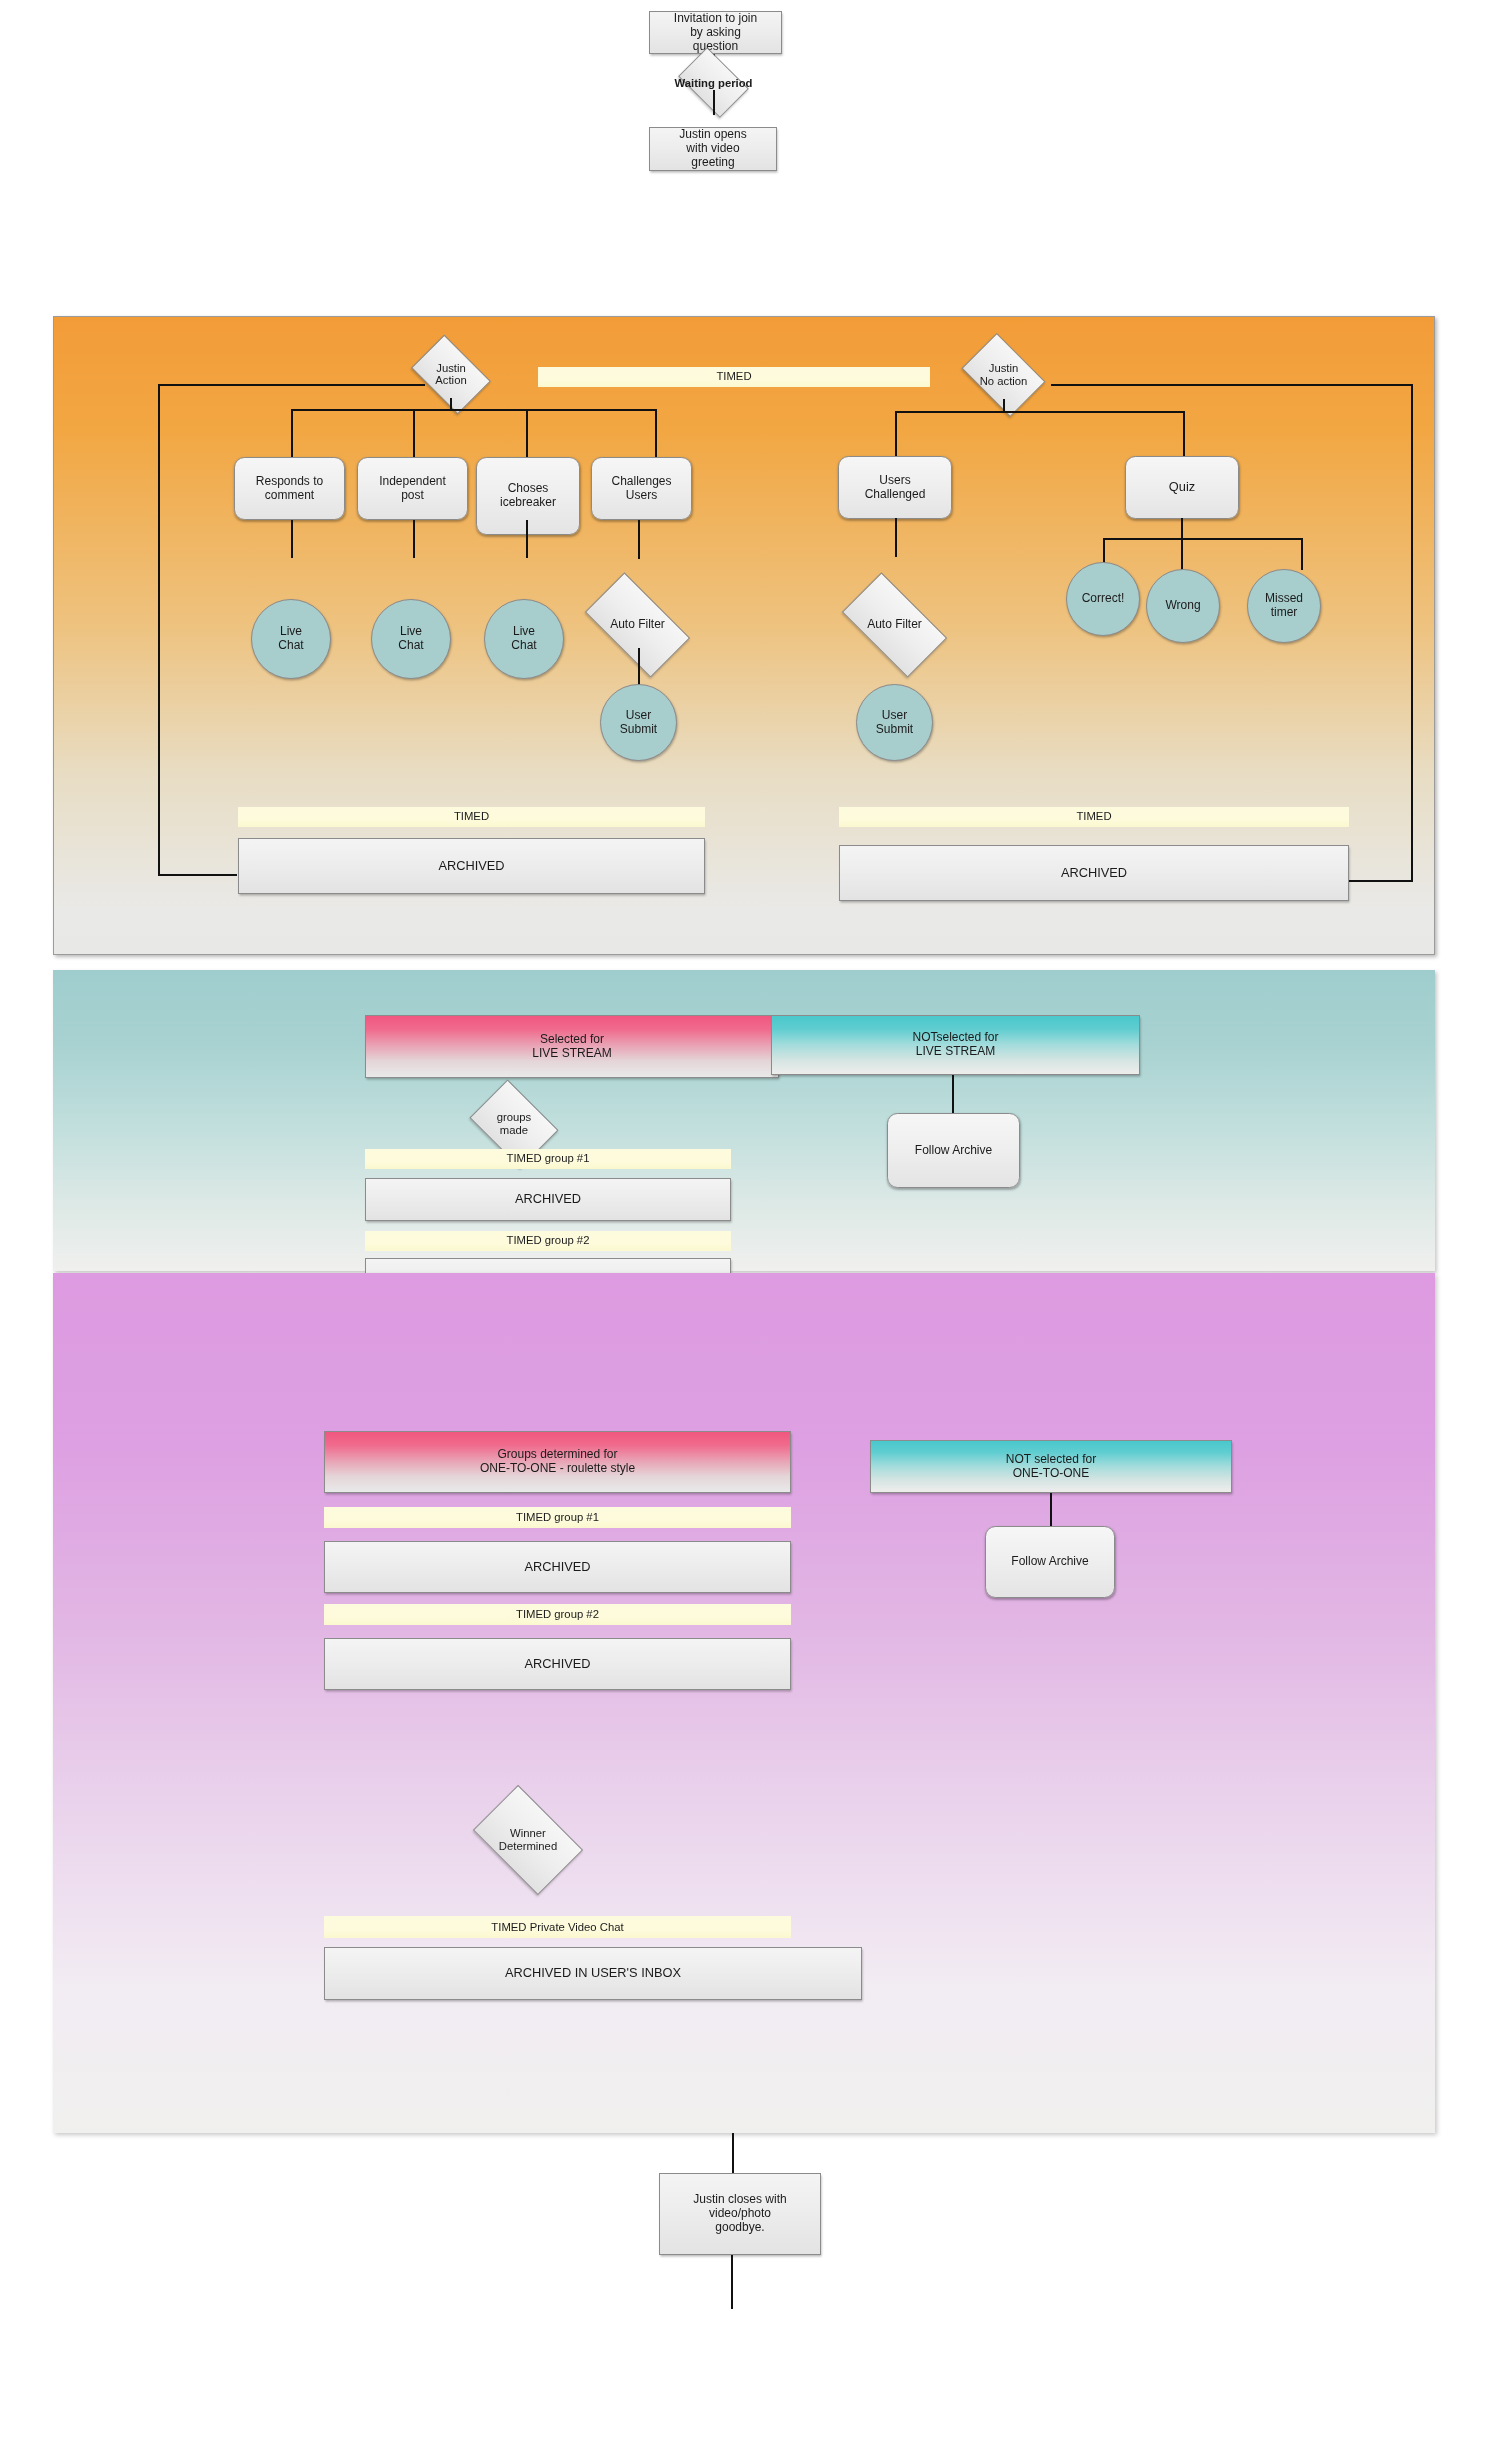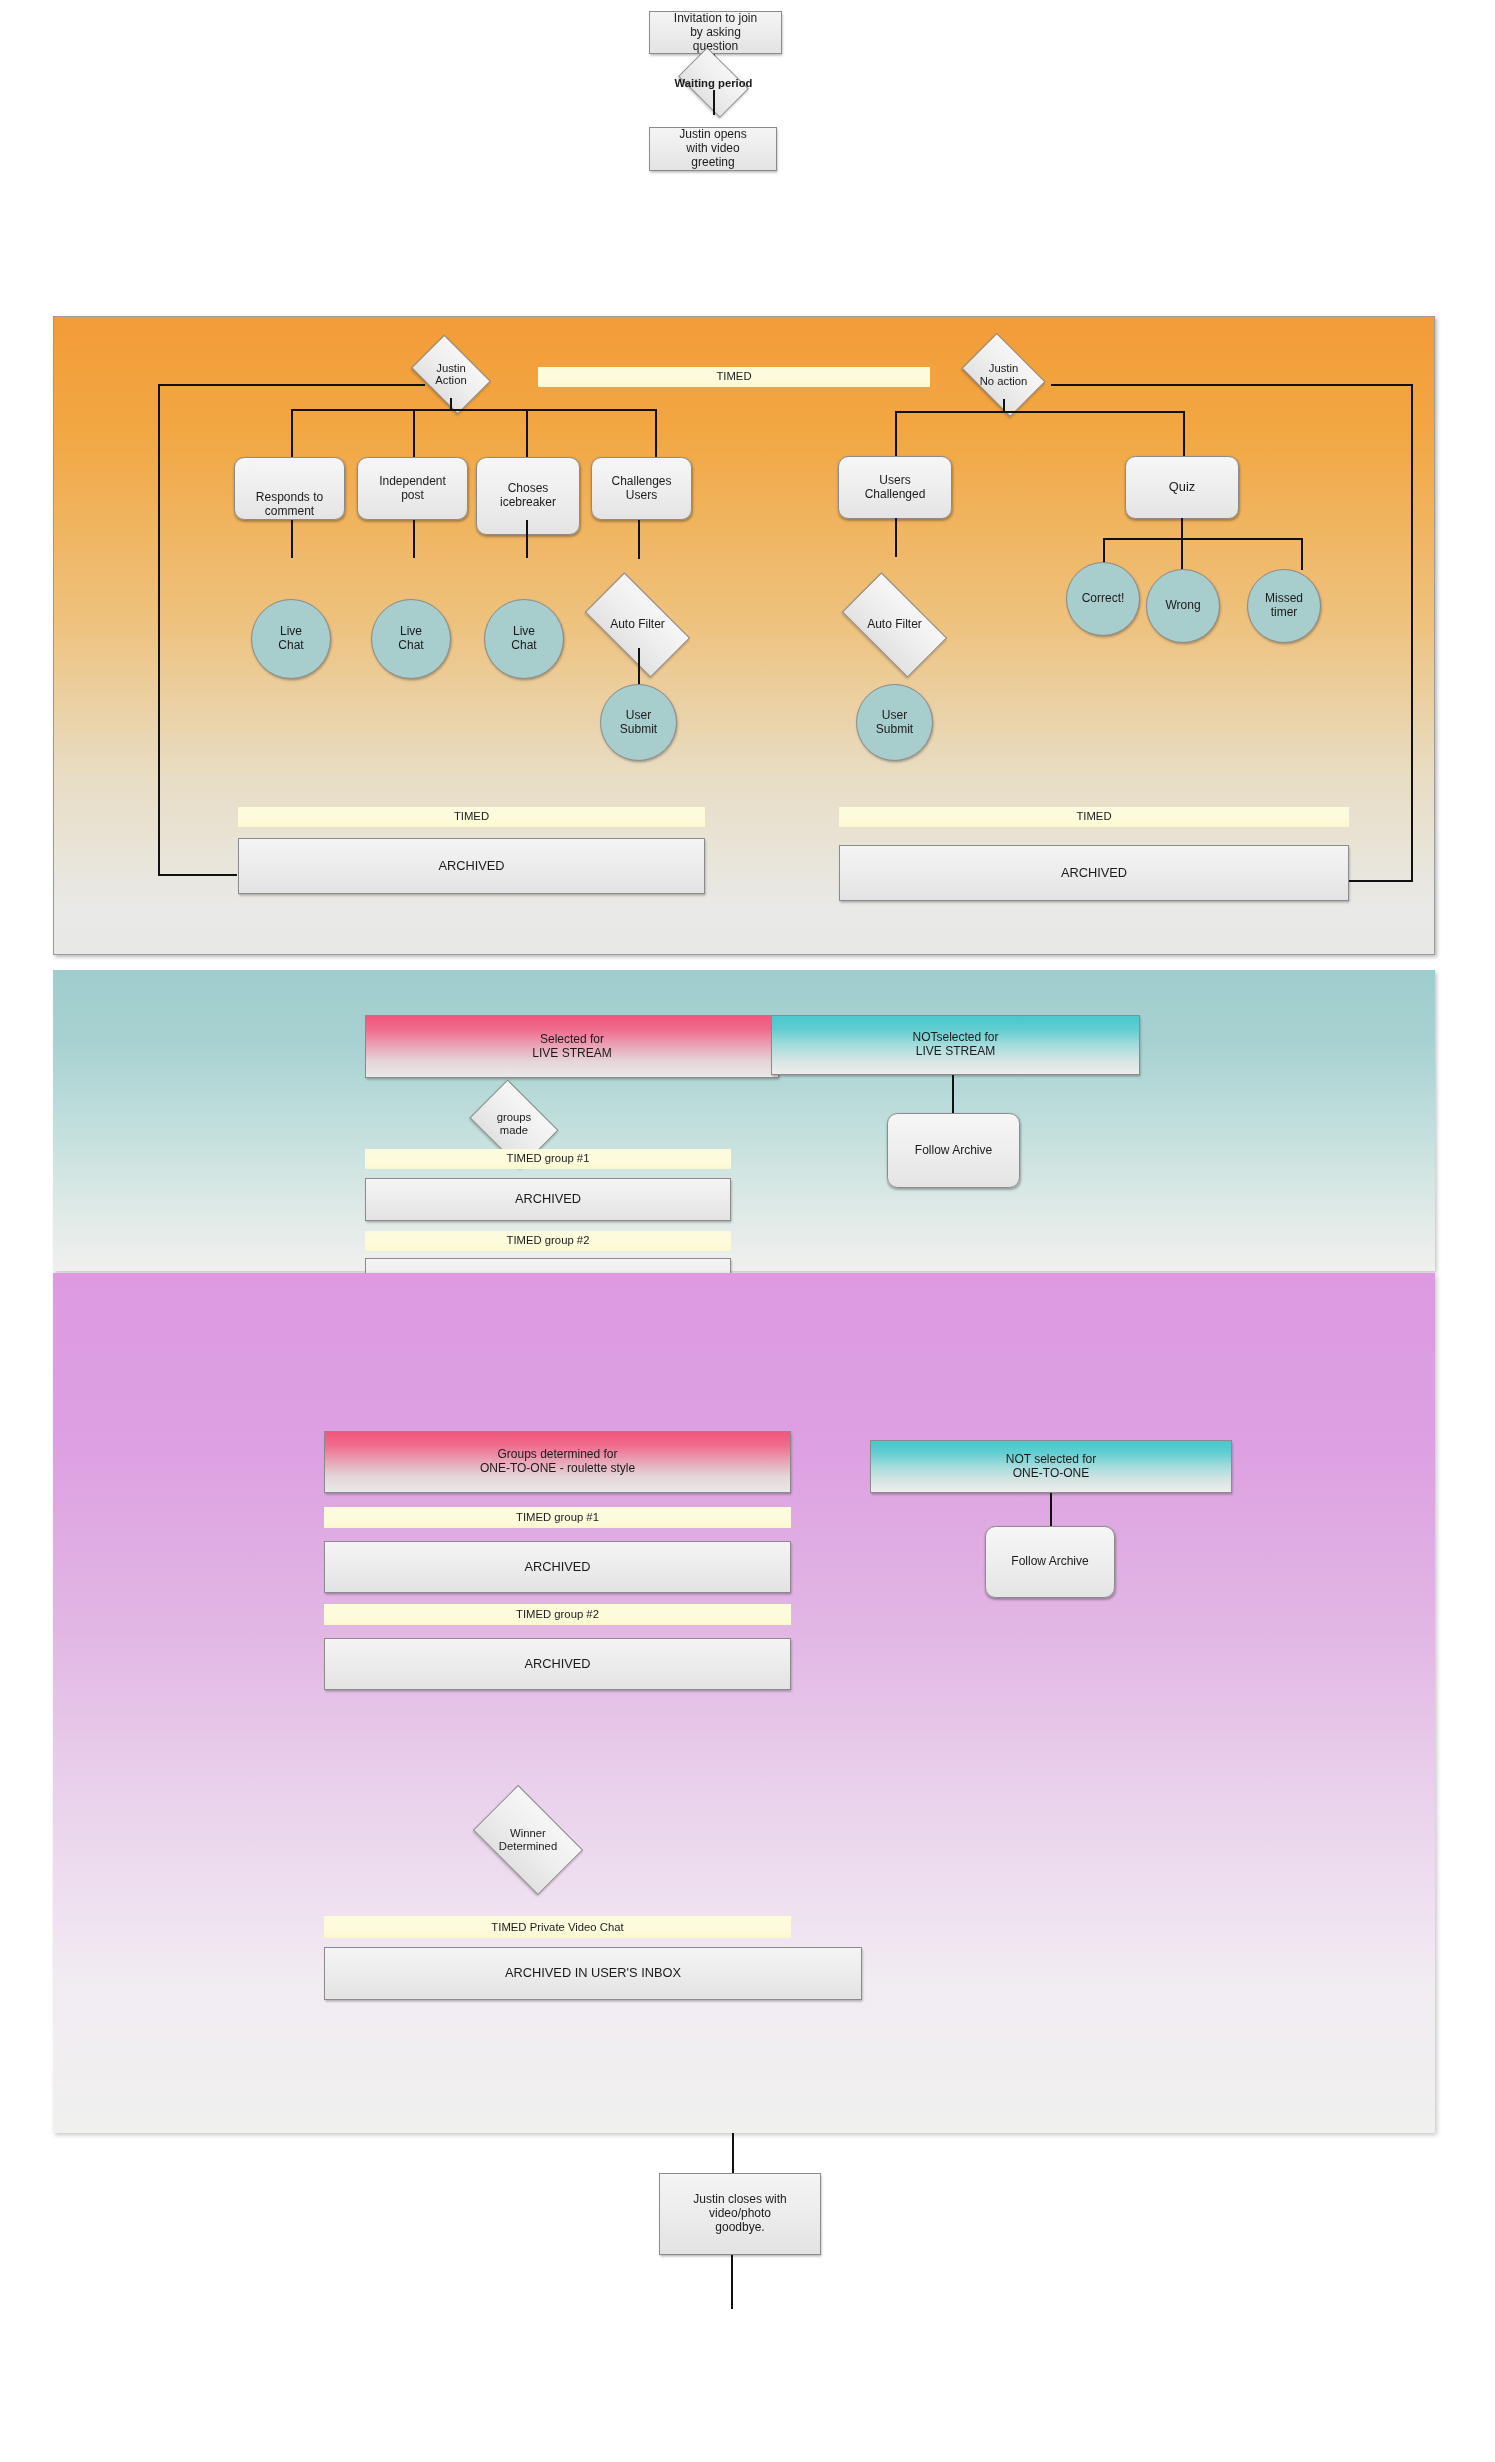--- a/index.html
+++ b/index.html
@@ -148,21 +148,21 @@
     </div>
   </div>
 
   <div class="ln lnv" style="left:450px; top:398px; height:12.8px;"></div>
   <div class="ln lnh" style="left:291px; top:409px; width:366px;"></div>
   <div class="ln lnv" style="left:291px; top:409px; height:49px;"></div>
   <div class="ln lnv" style="left:413px; top:409px; height:49px;"></div>
   <div class="ln lnv" style="left:526px; top:409px; height:49px;"></div>
   <div class="ln lnv" style="left:655px; top:409px; height:49px;"></div>
 
-  <div class="node rrect" style="left:234px; top:457px; width:111px; height:63px; font-size:12px;align-items:flex-end;">
+  <div class="node rrect" style="left:234px; top:457px; width:111px; height:63px; font-size:12px;">
     <div>
       <div>Responds to</div>
       <div>comment</div>
     </div>
   </div>
   <div class="node rrect" style="left:357px; top:457px; width:111px; height:63px; font-size:12px;">
     <div>
       <div>Independent</div>
       <div>post</div>
     </div>

